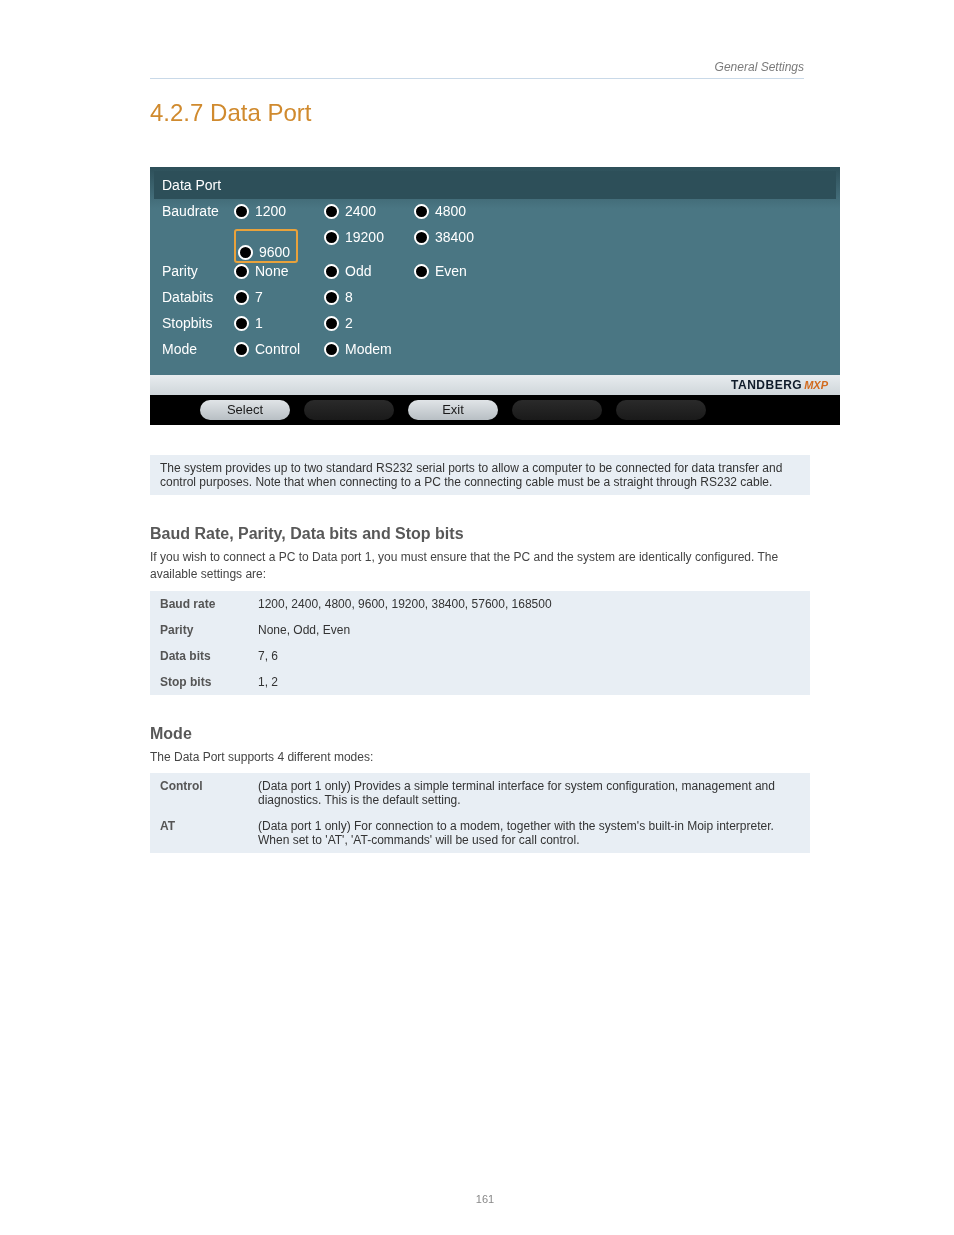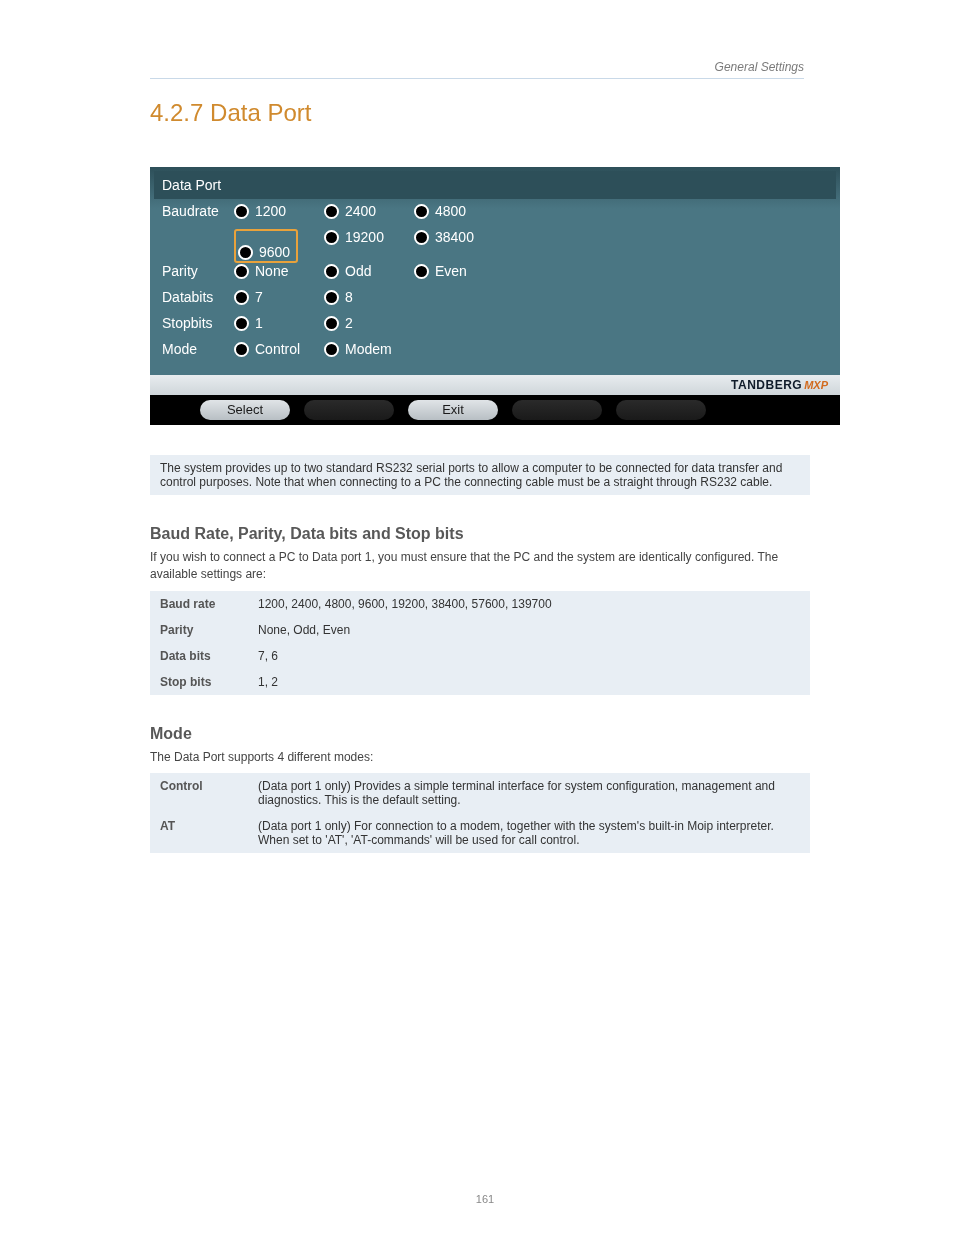--- a/index.html
+++ b/index.html
@@ -297,21 +297,21 @@
   </tbody>
     </table>
 
   <div class="section-h">Baud Rate, Parity, Data bits and Stop bits</div>
   <div class="body-text">If you wish to connect a PC to Data port 1, you must ensure that the PC and the system are identically configured. The available settings are:</div>
 
   <table class="info">
     <tbody>
         <tr>
       <td class="key">Baud rate</td>
-      <td>1200, 2400, 4800, 9600, 19200, 38400, 57600, 139700</td>
+      <td>1200, 2400, 4800, 9600, 19200, 38400, 57600, 168500</td>
     </tr>
     <tr>
       <td class="key">Parity</td>
       <td>None, Odd, Even</td>
     </tr>
     <tr>
       <td class="key">Data bits</td>
       <td>7, 6</td>
     </tr>
     <tr>

